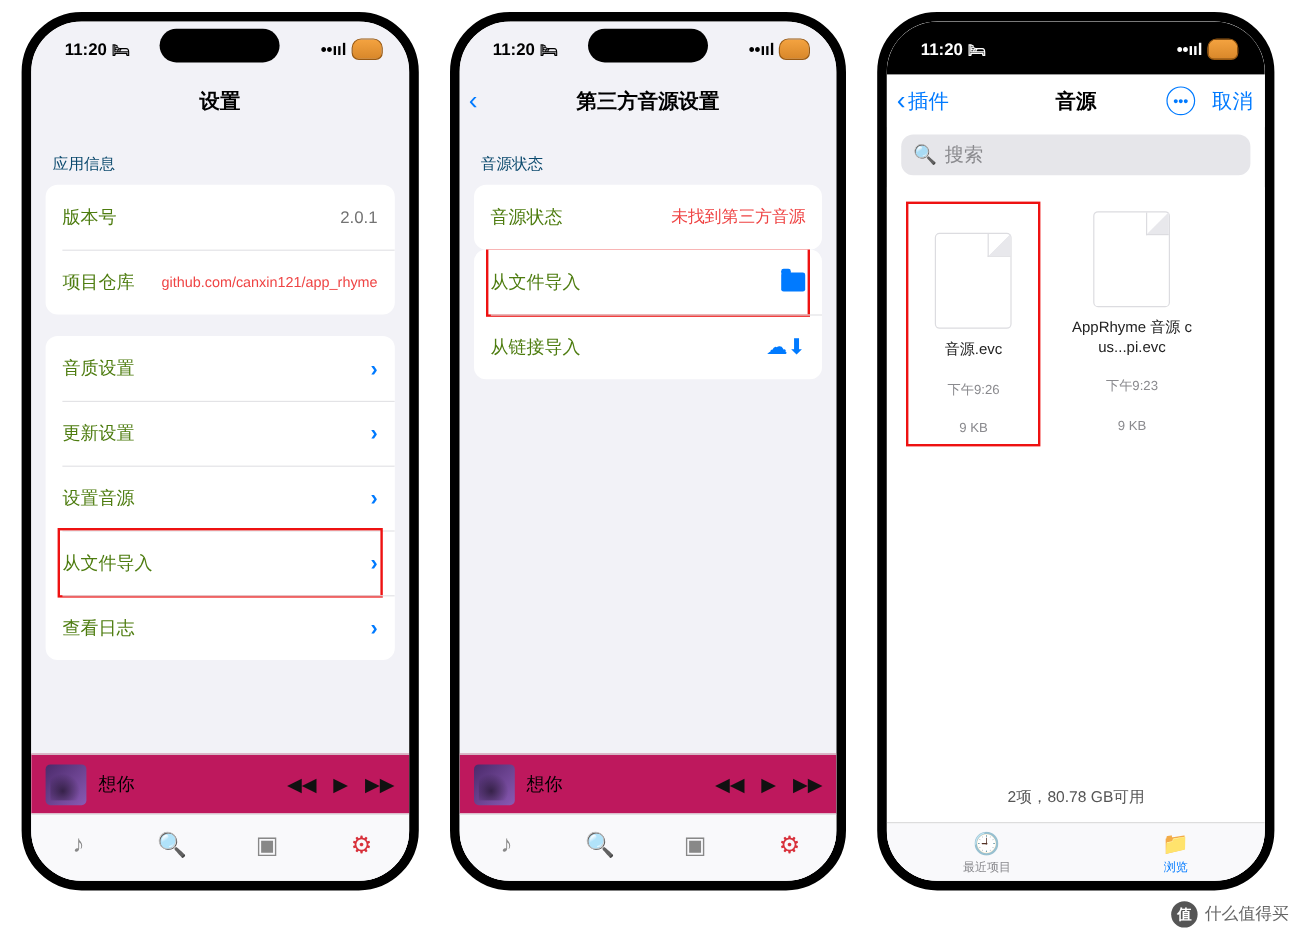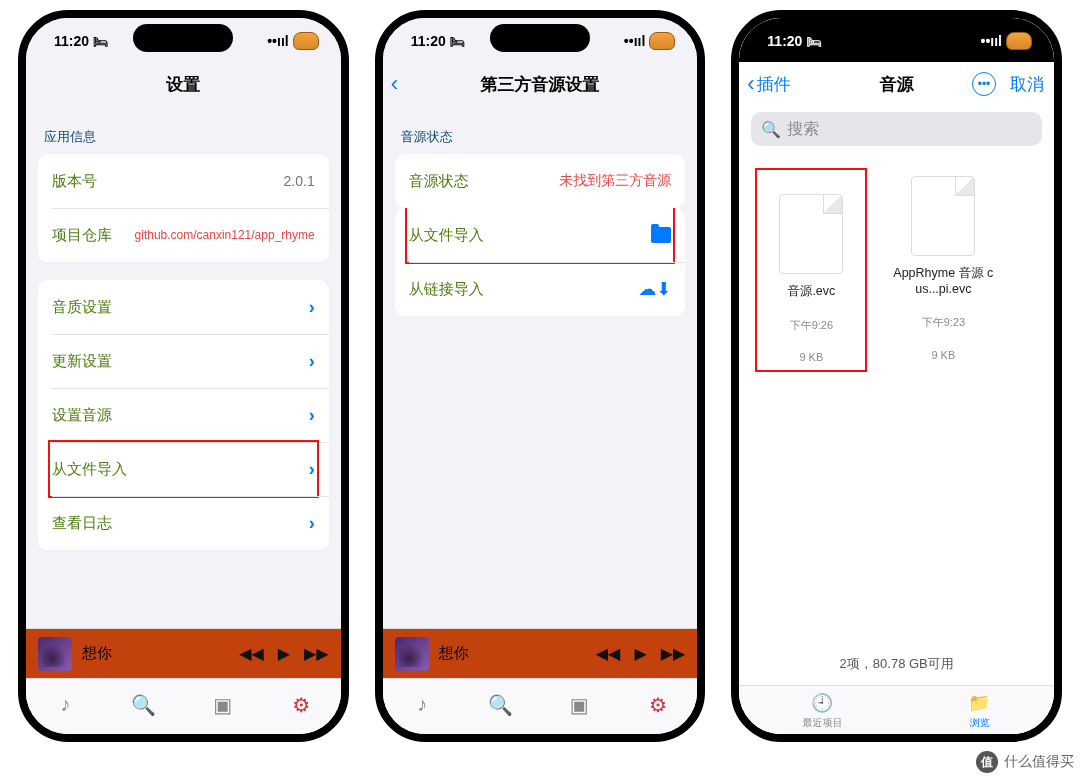--- a/index.html
+++ b/index.html
@@ -50,21 +50,21 @@
   .cell .label { color: #4d7c0f; }
   .cell .value { color: #737373; font-size: 14px; }
   .cell .value-red { color: #ef4444; font-size: 14px; }
   .cell .value-gray { color: #ef4444; font-size: 12px; text-align: right; }
   .chev-right { color: #007aff; font-size: 18px; font-weight: 600; }
   .folder-icon { width:20px; height:16px; background:#007aff; border-radius:2px; position:relative; }
   .folder-icon::before{content:"";position:absolute;top:-3px;left:0;width:8px;height:4px;background:#007aff;border-radius:2px 2px 0 0;}
   .cloud-down { color:#007aff; font-size:18px; }
 
   .player-bar {
-    height: 50px; background: #c2410c; display: flex; align-items: center; padding: 0 12px;
+    height: 50px; background: #be185d; display: flex; align-items: center; padding: 0 12px;
     border-top: 0.5px solid #ddd; gap: 10px;
   }
   .album { width: 34px; height: 34px; background: linear-gradient(135deg,#4a2a6a,#8a5ab4); border-radius: 4px; position:relative; }
   .album::after{content:"";position:absolute;inset:4px;background:radial-gradient(circle at 40% 70%, rgba(0,0,0,0.5), transparent 60%);}
   .song { flex: 1; font-size: 15px; }
   .pctl { display: flex; gap: 14px; align-items: center; font-size: 16px; }
   .pctl span { color:#111; }
 
   .tab-bar {
     height: 56px; background: #f9f9fb; display: flex; justify-content: space-around; align-items: center;

